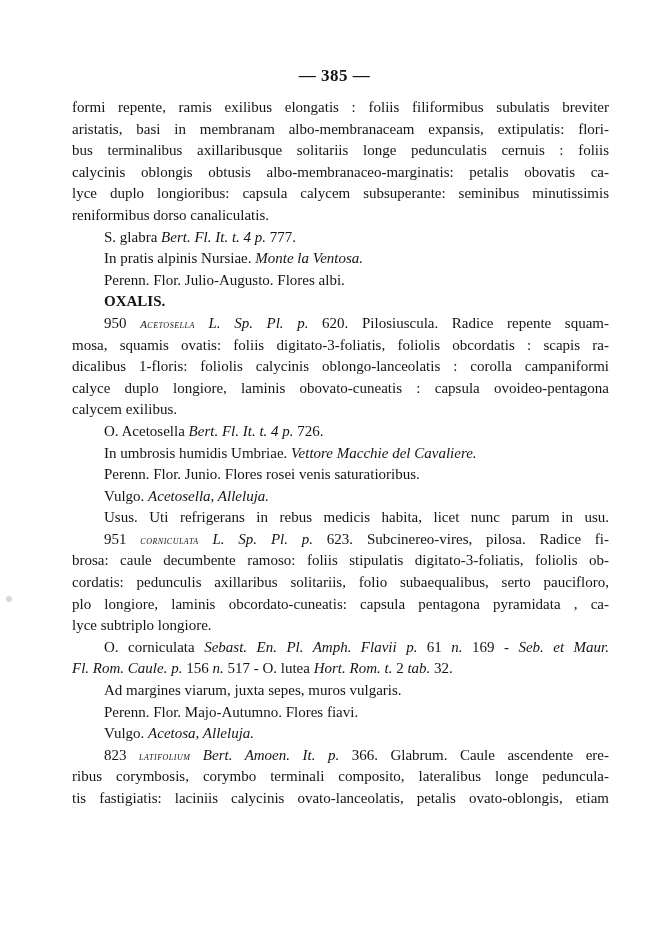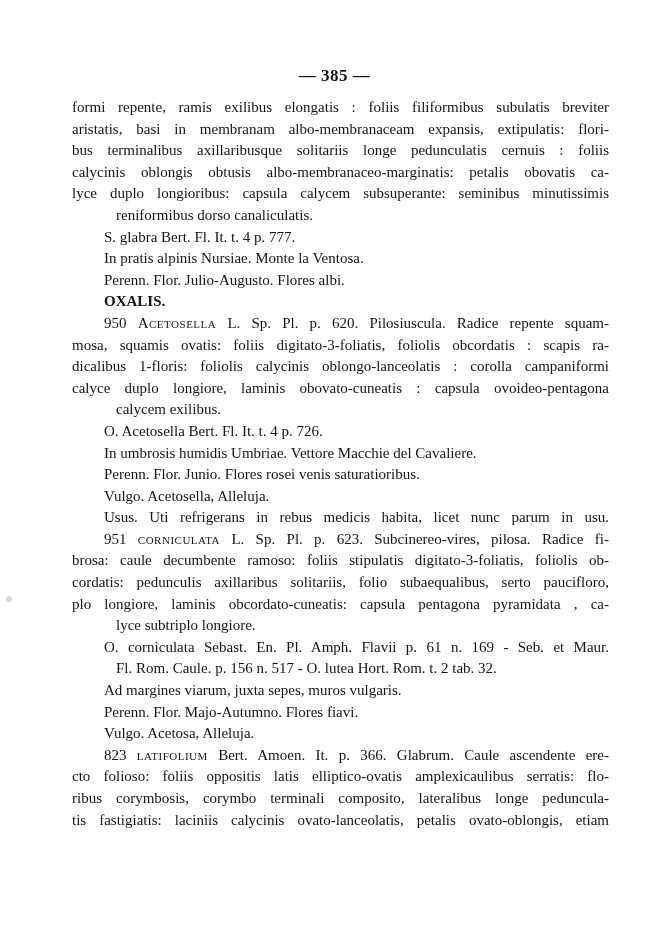--- a/index.html
+++ b/index.html
@@ -16,27 +16,27 @@
     text-align: center; font-size: 17px; font-weight: bold; letter-spacing: 0.5px;
   }
   .body-text {
     position: absolute; left: 72px; top: 97px; width: 537px;
     font-size: 15px; line-height: 21.6px;
   }
   .ln {
     display: block; white-space: nowrap; text-align: justify; text-align-last: justify;
     height: 21.6px; overflow: visible;
   }
-  .ln.last { text-align-last: left; margin-left: 44px; }
+  .ln.last { text-align-last: left; }
   .ln.ind { padding-left: 32px; text-align-last: left; }
   .ln.ind.just { text-align-last: justify; }
   .ln.just { text-align-last: justify; }
   .b { font-weight: bold; margin-top: 24px; }
-  i, .it { }
-  .sc { font-variant: small-caps; letter-spacing: 0.5px; font-size: 15px; }
+  i, .it { font-style: italic; }
+  .sc { font-style: italic; font-variant: small-caps; letter-spacing: 0.5px; font-size: 11px; }
   .speck {
     position: absolute; left: 6px; top: 596px; width: 6px; height: 6px;
     border-radius: 50%; background: #d8d8d8;
   }
 </style>
 </head>
 <body>
 
 <div class="page">
   <div class="page-number">— 385 —</div>
@@ -65,18 +65,17 @@
       <div class="ln"><span>brosa: caule decumbente ramoso: foliis stipulatis digitato-3-foliatis, foliolis ob-</span></div>
       <div class="ln"><span>cordatis: pedunculis axillaribus solitariis, folio subaequalibus, serto paucifloro,</span></div>
       <div class="ln"><span>plo longiore, laminis obcordato-cuneatis: capsula pentagona pyramidata , ca-</span></div>
       <div class="ln last"><span>lyce subtriplo longiore.</span></div>
       <div class="ln ind just"><span>O. corniculata </span><span class="it">Sebast. En. Pl. Amph. Flavii p.</span><span> 61 </span><span class="it">n.</span><span> 169 - </span><span class="it">Seb. et Maur.</span></div>
       <div class="ln last"><span class="it">Fl. Rom. Caule. p.</span><span> 156 </span><span class="it">n.</span><span> 517 - O. lutea </span><span class="it">Hort. Rom. t.</span><span> 2 </span><span class="it">tab.</span><span> 32.</span></div>
       <div class="ln ind"><span>Ad margines viarum, juxta sepes, muros vulgaris.</span></div>
       <div class="ln ind"><span>Perenn. Flor. Majo-Autumno. Flores fiavi.</span></div>
       <div class="ln ind"><span>Vulgo. </span><span class="it">Acetosa, Alleluja.</span></div>
       <div class="ln ind just"><span>823 </span><span class="sc">latifolium</span><span class="it"> Bert. Amoen. It. p.</span><span> 366. Glabrum. Caule ascendente ere-</span></div>
-      <div class="ln"><span>cto folioso: foliis oppositis latis elliptico-ovatis amplexicaulibus serratis: flo-</span></div>
       <div class="ln"><span>ribus corymbosis, corymbo terminali composito, lateralibus longe peduncula-</span></div>
       <div class="ln"><span>tis fastigiatis: laciniis calycinis ovato-lanceolatis, petalis ovato-oblongis, etiam</span></div>
     </div>
   <div class="speck"></div>
 </div>
 
 </body></html>

